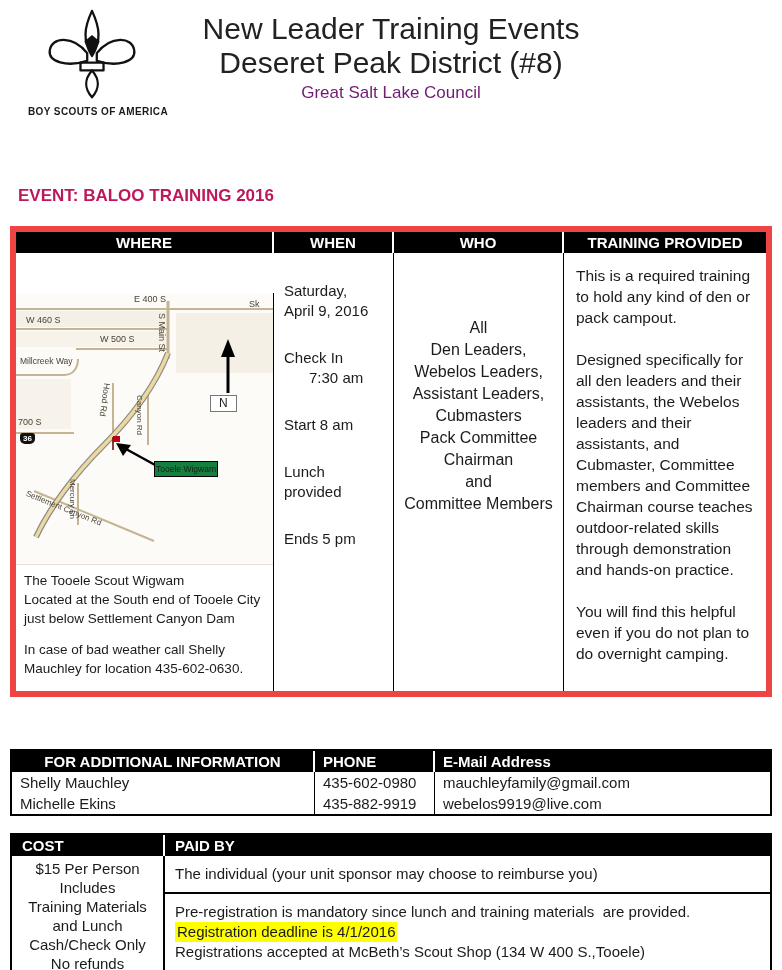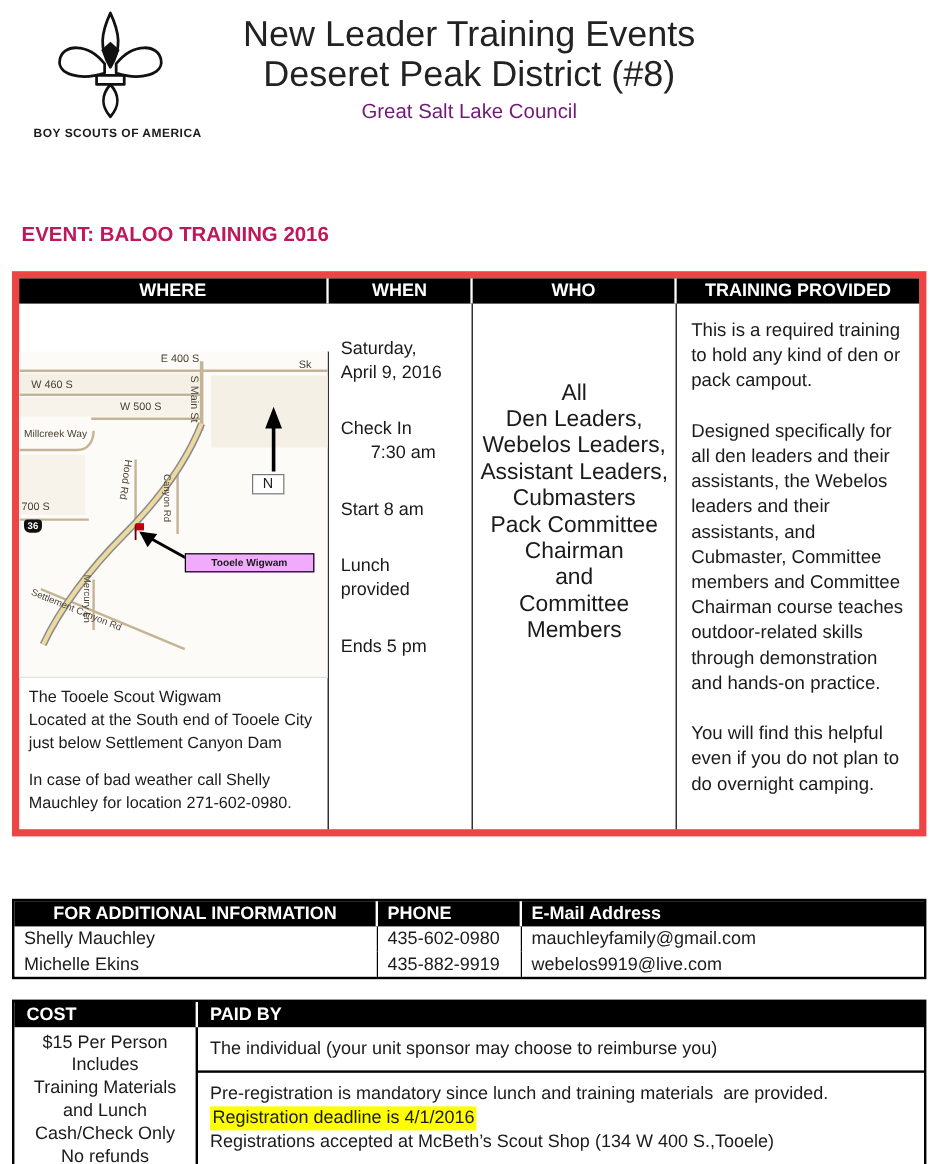--- a/index.html
+++ b/index.html
@@ -39,33 +39,33 @@
   .ml-sk { left:233px; top:6px; }
   .ml-w460s { left:10px; top:22px; }
   .ml-smain { left:141px; top:20px; }
   .ml-w500s { left:84px; top:41px; }
   .ml-millcreek { left:4px; top:63px; font-size:8.5px; }
   .ml-700s { left:2px; top:124px; }
   .ml-hood { left:84px; top:90px; transform:rotate(8deg); font-size:8.5px; }
   .ml-canyon { left:119px; top:102px; font-size:8px; }
   .ml-settlement { left:12px; top:196px; transform:rotate(22deg); transform-origin:left top; font-size:8px; }
   .ml-mercury { left:52px; top:186px; font-size:8px; }
-  .wigwam-box { position:absolute; left:138px; top:168px; border:1px solid #000; background:#f0abfc; font-size:8.5px; padding:2px 21px;font-weight:bold; }
+  .wigwam-box { position:absolute; left:138px; top:168px; border:1px solid #000; background:#15803d; font-size:8.5px; padding:2px 1px; }
   .north-box { position:absolute; left:194px; top:102px; border:1px solid #777; background:#fff; font-size:12px; padding:0 8px 1px; }
   .route-shield { position:absolute; left:4px; top:140px; background:#111; color:#fff; font-size:8px; font-weight:bold; padding:1px 3px; border-radius:3px 3px 5px 5px; }
   .where-texts { padding:6px 8px 0; font-size:13.5px; line-height:19px; }
   .where-location { white-space:pre-line; }
   .where-weather { margin-top:12px; }
 
   
   .cell-when { padding:28px 4px 0 10px; font-size:15px; }
   .cell-when p { white-space:pre-wrap; margin:0 0 27px; line-height:20px; }
 
   
-  .cell-who { padding:64px 4px 0; text-align:center; font-size:19px; line-height:22px; white-space:pre-line; }
+  .cell-who { padding:64px 4px 0; text-align:center; font-size:16px; line-height:22px; white-space:pre-line; }
 
   
   .cell-training { padding:12px 10px 0 12px; font-size:15.5px; line-height:21px; }
   .cell-training p { margin:0 0 21px; }
 
   
   .contact-table { margin:52px 10px 0; border:2px solid #000; font-size:15px; }
   .ct-head, .ct-row { display:grid; grid-template-columns:303px 120px 1fr; }
   .ct-head div { background:#000; color:#fff; font-weight:bold; padding:2px 8px; border-right:2px solid #fff; }
   .ct-head div:last-child { border-right:none; }
@@ -163,21 +163,21 @@
           <span class="map-label ml-settlement">Settlement Canyon Rd</span>
           <span class="map-label vert ml-mercury">Mercury Ln</span>
           <span class="wigwam-box">Tooele Wigwam</span>
           <span class="north-box">N</span>
           <span class="route-shield">36</span>
         </div>
         <div class="where-texts">
           <div class="where-location">The Tooele Scout Wigwam
 Located at the South end of Tooele City
 just below Settlement Canyon Dam</div>
-          <div class="where-weather">In case of bad weather call Shelly Mauchley for location 271-602-0980.</div>
+          <div class="where-weather">In case of bad weather call Shelly Mauchley for location 435-602-0630.</div>
         </div>
       </div>
 
       <div class="cell-when">
         <p>Saturday,
 April 9, 2016</p>
         <p>Check In
       7:30 am</p>
         <p>Start 8 am</p>
         <p>Lunch

